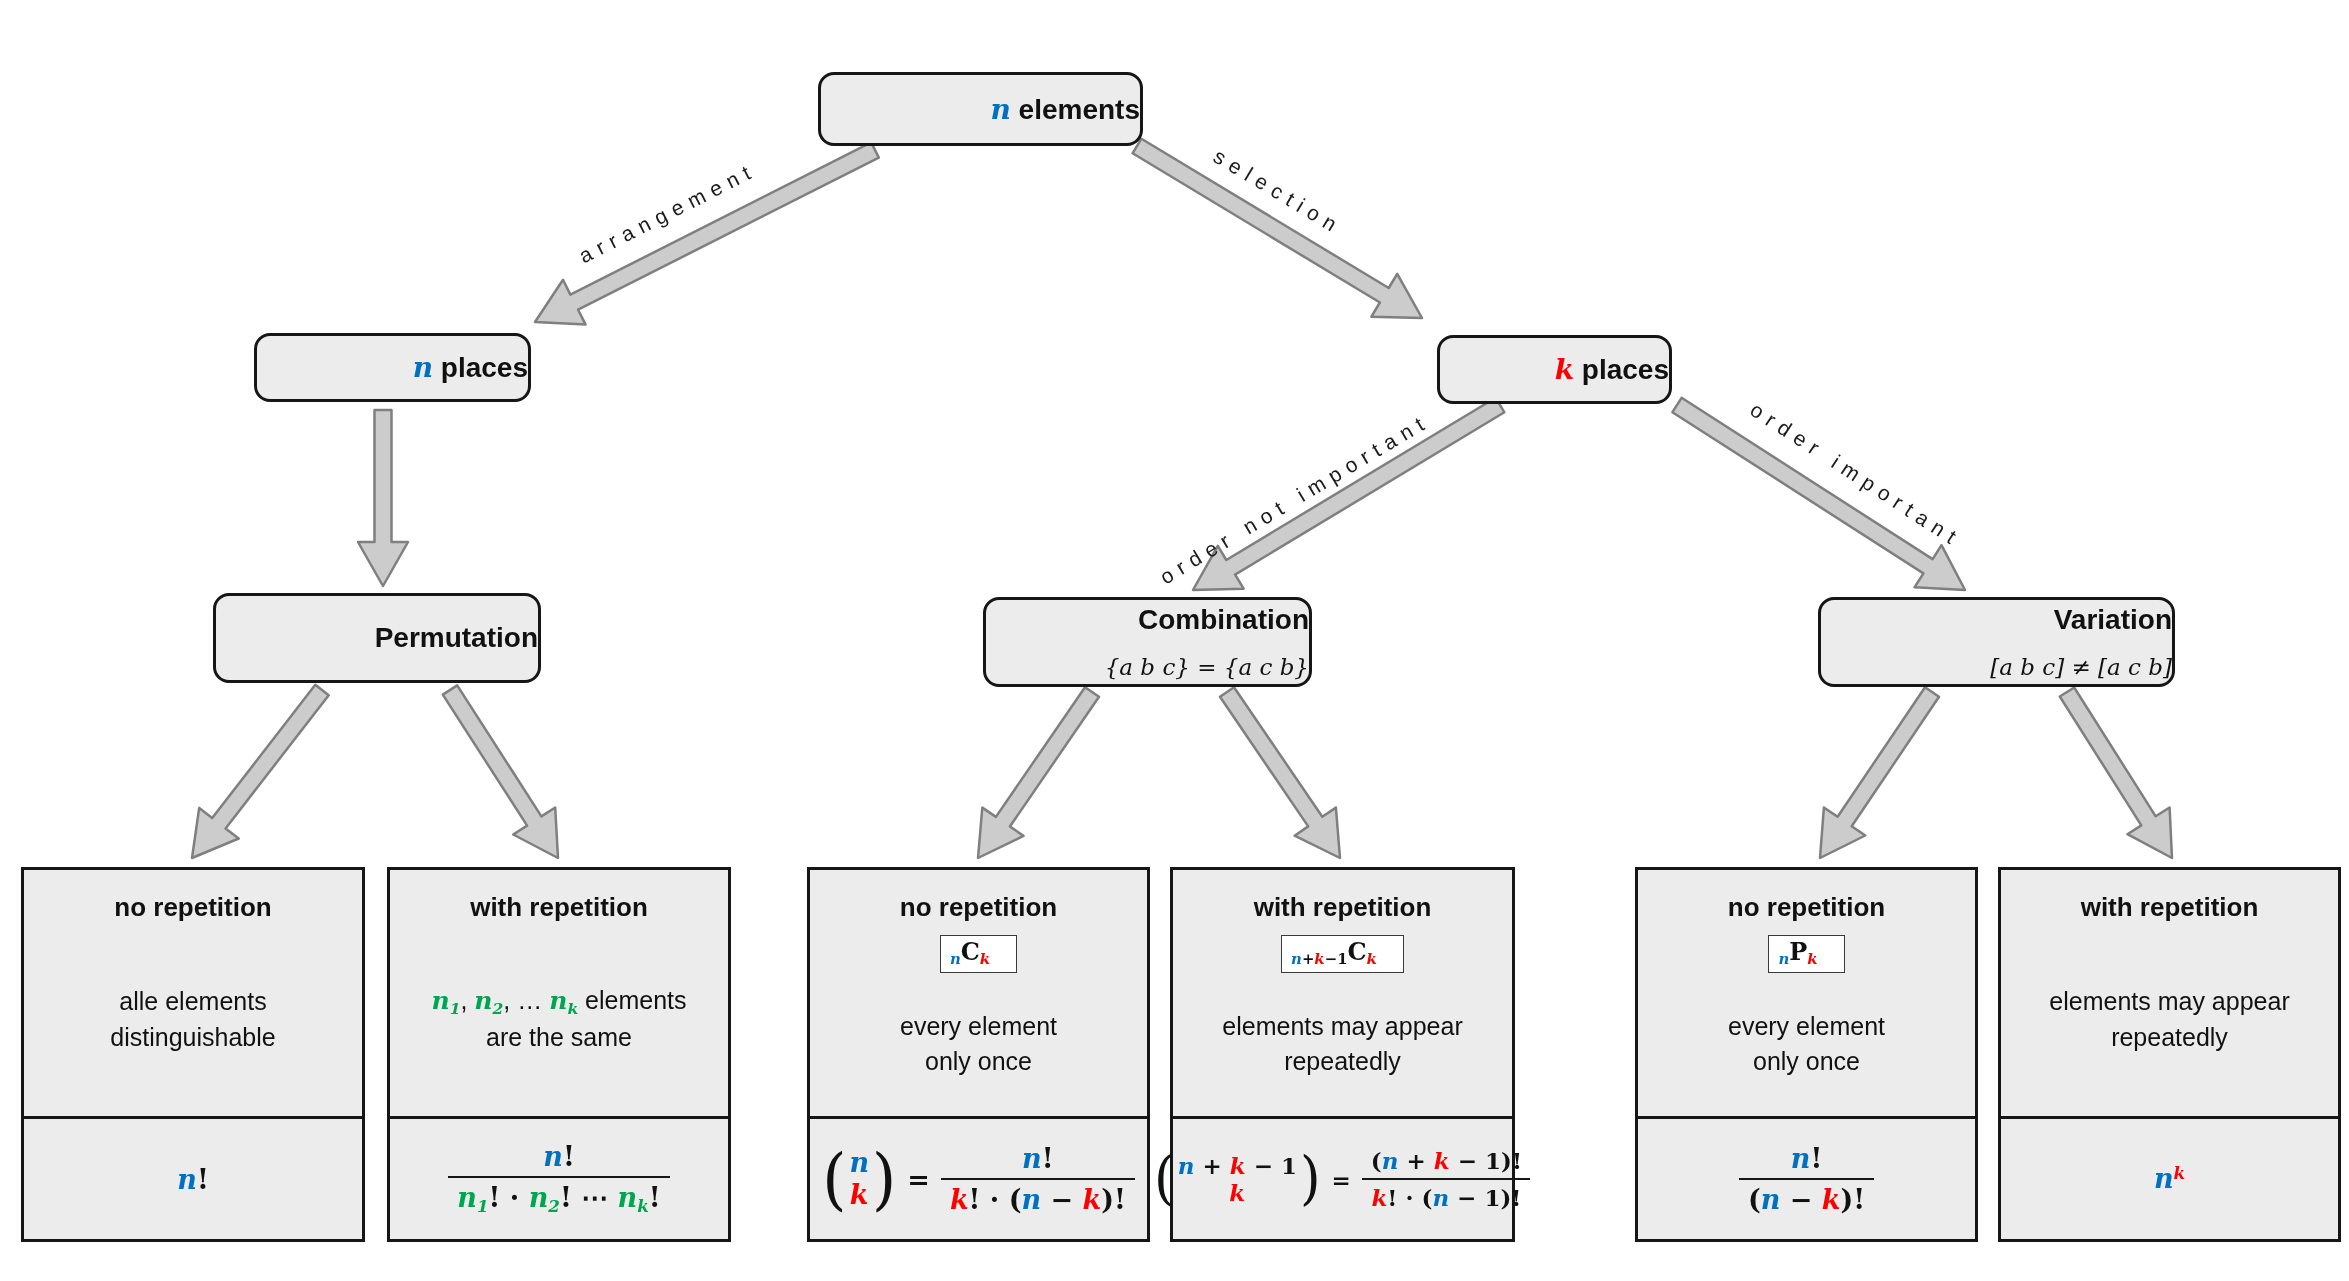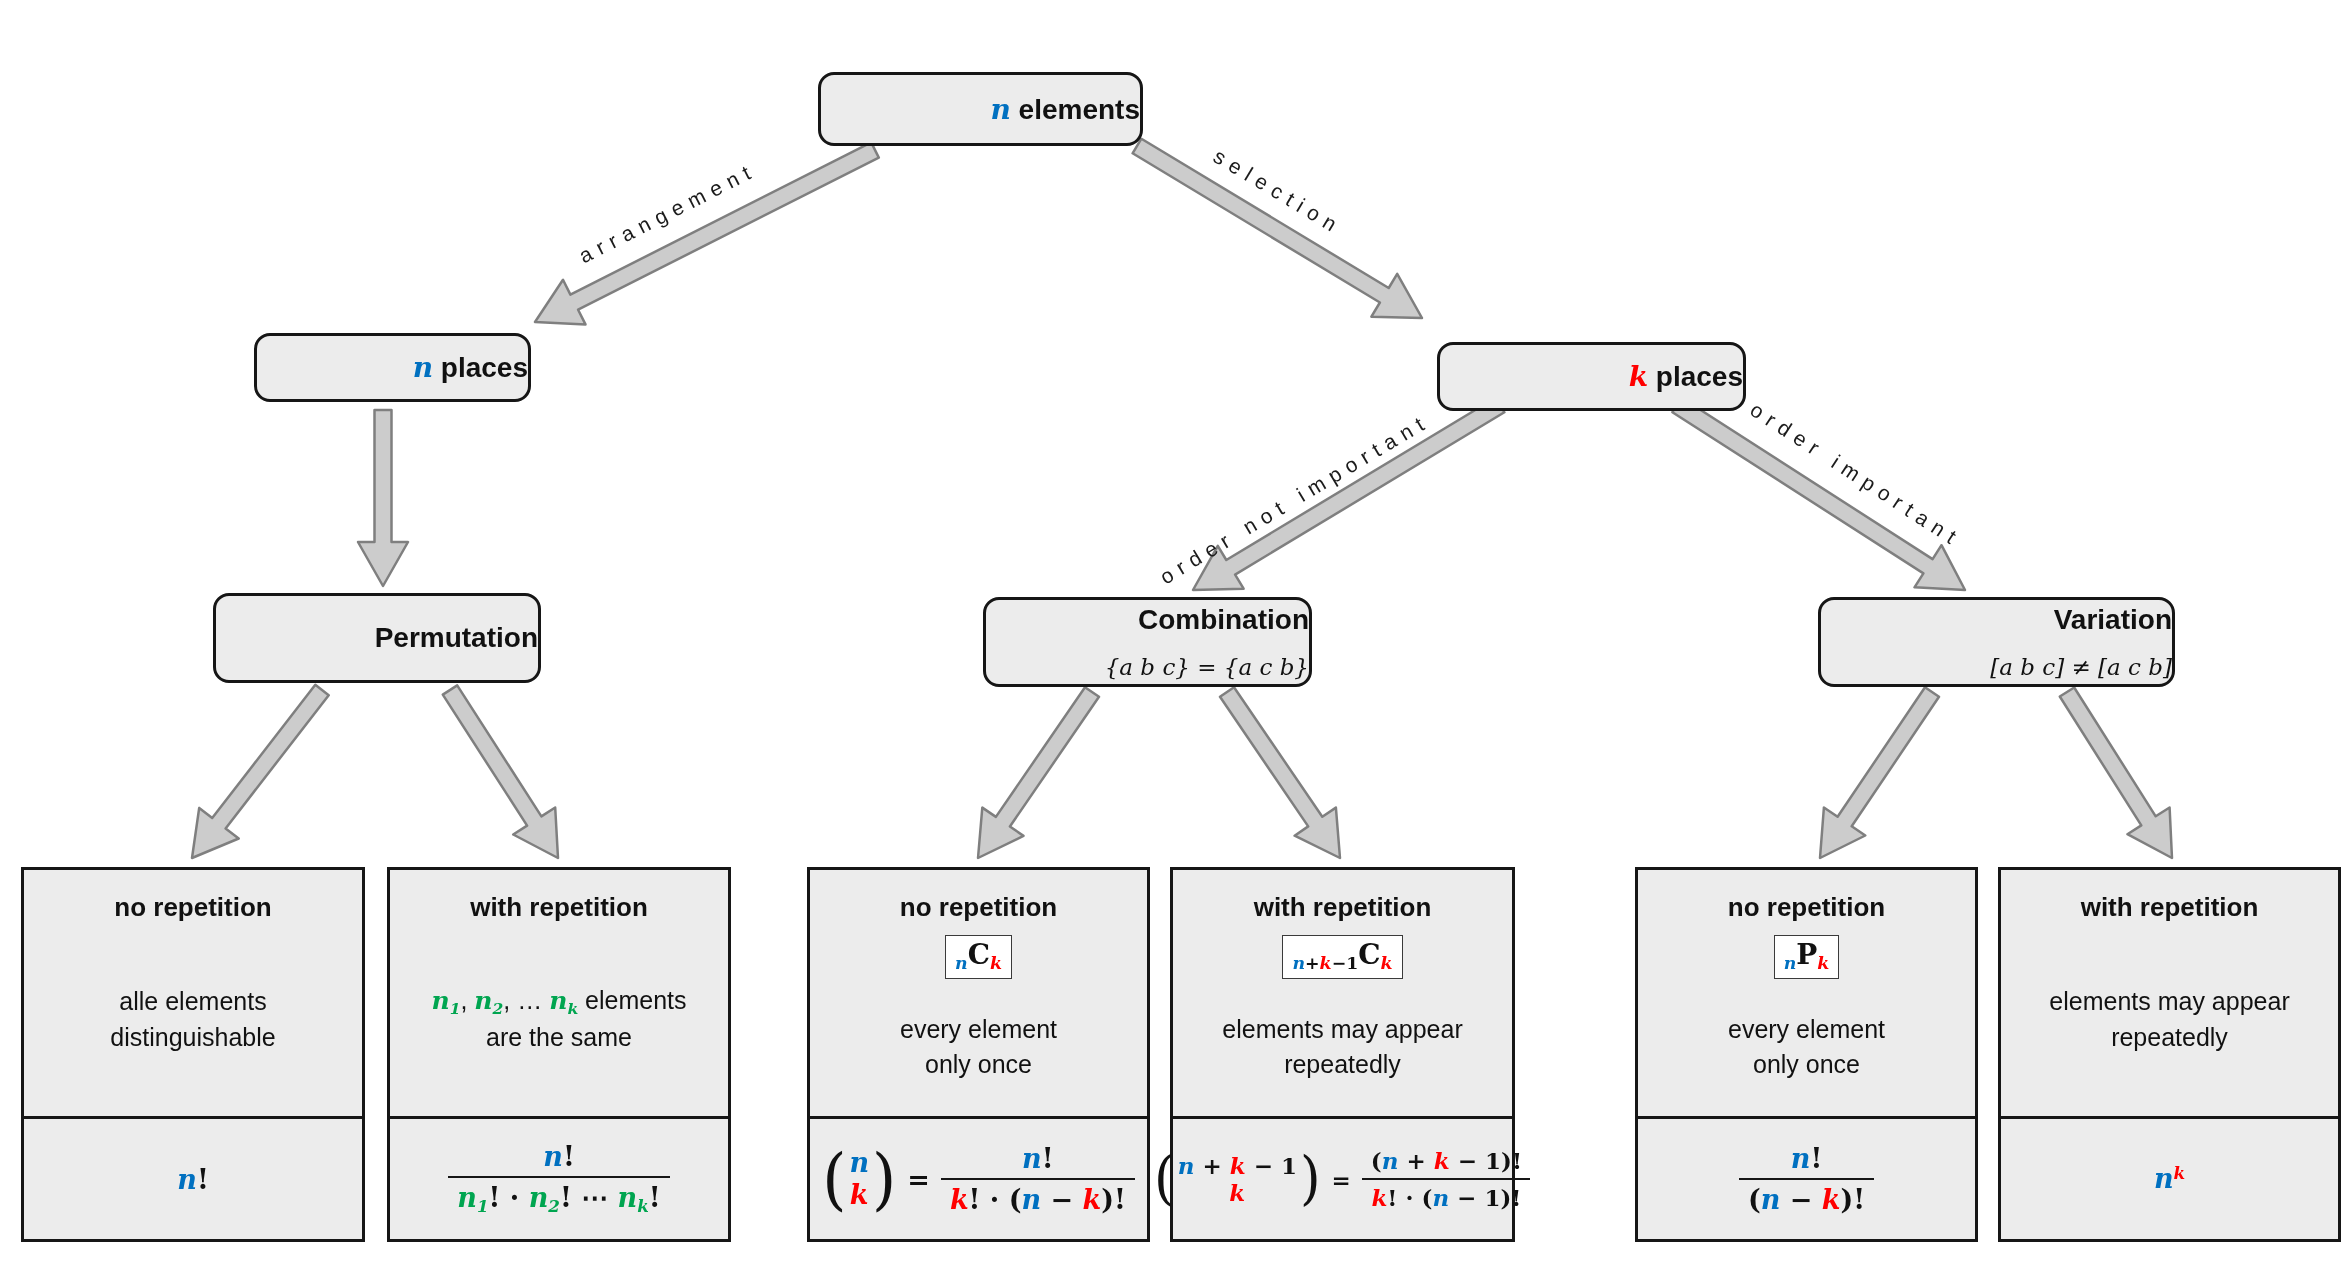--- a/index.html
+++ b/index.html
@@ -12,21 +12,21 @@
   .node{position:absolute;z-index:2;background:var(--boxfill,#ececec);border:3px solid #161616;border-radius:16px;
         display:flex;flex-direction:column;align-items:flex-end;justify-content:center;text-align:center;}
   .node-title{font-size:28px;font-weight:bold;color:#111;white-space:nowrap;}
   .node-sub{font-size:23px;font-family:"DejaVu Serif",serif;font-style:italic;margin-top:18px;white-space:nowrap;}
 
   .edge-label{position:absolute;z-index:2;font-size:21px;letter-spacing:7px;color:#1b1b1b;white-space:nowrap;}
 
   .leaf{position:absolute;z-index:2;top:867px;height:375px;background:var(--boxfill,#ececec);border:3px solid #161616;
         display:flex;flex-direction:column;align-items:center;justify-content:flex-end;}
   .leaf-title{font-size:26px;font-weight:bold;margin-top:22px;white-space:nowrap;}
-  .badge{margin-top:12px;background:#fff;border:1.5px solid #3a3a3a;padding:0 9px 2px 9px;font-size:28px;line-height:1.35;}
+  .badge{margin-top:12px;background:#fff;border:1.5px solid #3a3a3a;padding:0 26px 2px 9px;font-size:24px;line-height:1.35;}
   .leaf-desc{flex:1;display:flex;flex-direction:column;justify-content:center;text-align:center;
              font-size:25px;line-height:1.42;color:#111;width:100%;}
   .leaf-formula{width:100%;height:123px;border-top:3px solid #161616;display:flex;align-items:center;justify-content:center;font-size:27px;}
   .leaf-formula.small{font-size:23px;}
 
   .math-line{font-family:"DejaVu Serif",serif;font-weight:bold;color:#111;}
   .tok{white-space:pre;}
   .tok.c-b{color:var(--nblue,#0070C0);font-family:"DejaVu Serif",serif;font-style:italic;font-weight:bold;}
   .tok.c-r{color:var(--kred,#FF0000);font-family:"DejaVu Serif",serif;font-style:italic;font-weight:bold;}
   .tok.c-g{color:var(--green,#00A550);font-family:"DejaVu Serif",serif;font-style:italic;font-weight:bold;}
@@ -65,21 +65,21 @@
   </div>
 
   <div class="edge-label" style="left:668px;top:213px;transform:translate(-50%,-50%) rotate(-27deg);">arrangement</div>
   <div class="edge-label" style="left:1278px;top:192px;transform:translate(-50%,-50%) rotate(31deg);">selection</div>
   <div class="edge-label" style="left:1295px;top:499px;transform:translate(-50%,-50%) rotate(-31deg);">order not important</div>
   <div class="edge-label" style="left:1856px;top:475px;transform:translate(-50%,-50%) rotate(33deg);">order important</div>
 
   <div class="node" style="left:254px;top:333px;width:277px;height:69px">
     <div class="node-title"><span class="tok c-b">n</span><span class="tok c-k"> places</span></div>
   </div>
-  <div class="node" style="left:1437px;top:342px;width:309px;height:69px">
+  <div class="node" style="left:1437px;top:335px;width:235px;height:69px">
     <div class="node-title"><span class="tok c-r">k</span><span class="tok c-k"> places</span></div>
   </div>
 
   <div class="node" style="left:213px;top:593px;width:328px;height:90px">
     <div class="node-title">Permutation</div>
   </div>
   <div class="node" style="left:983px;top:597px;width:329px;height:90px">
     <div class="node-title">Combination</div>
     <div class="node-sub">{a b c} = {a c b}</div>
   </div>

